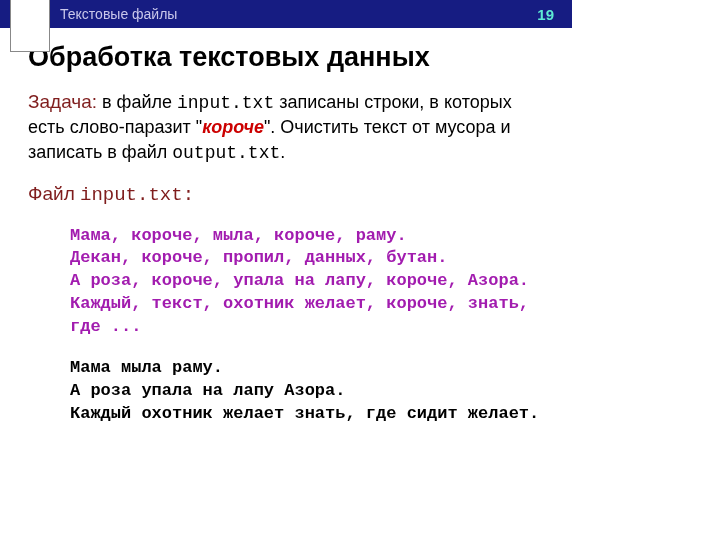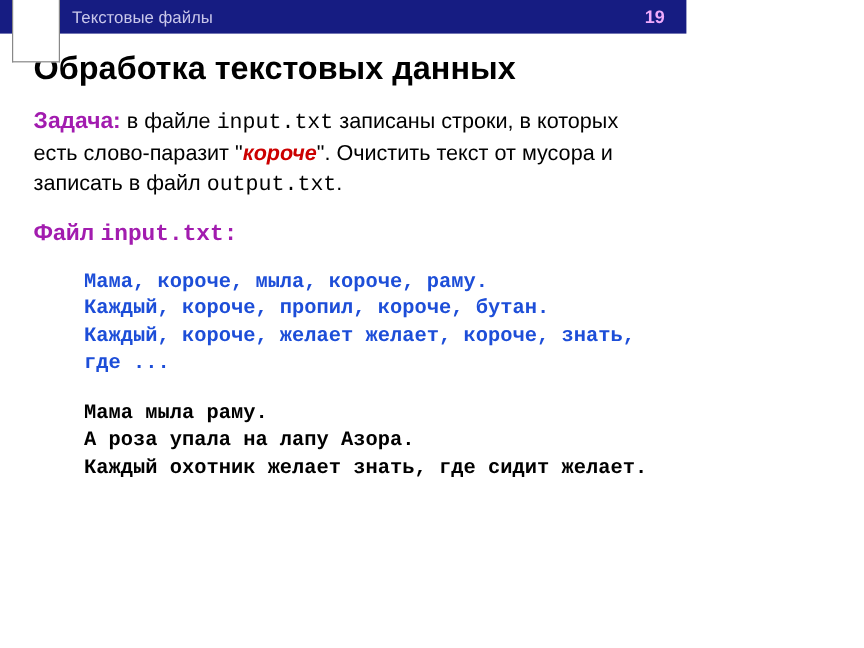--- a/index.html
+++ b/index.html
@@ -25,21 +25,21 @@
     align-items: center;
     justify-content: space-between;
     padding: 0 18px 0 60px;
     font-size: 14px;
   }
   .header-title {
     color: #c9c7ea;
     font-size: 14px;
   }
   .page-num {
-    color: #f0abfc;
+    color: #5eead4;
     font-weight: bold;
     font-size: 15px;
   }
   .tab-shape {
     position: absolute;
     left: 10px;
     top: 0;
     width: 40px;
     height: 52px;
     background: #ffffff;
@@ -56,22 +56,22 @@
     margin: 6px 0 16px 0;
     color: #000;
   }
   .para {
     font-size: 18px;
     line-height: 1.35;
     margin: 0 0 16px 0;
     color: #000;
   }
   .label-blue {
-    color: #a21caf;
-    font-weight: bold;
+    color: #7f1d1d;
+    font-weight: normal;
     font-size: 19px;
   }
   .mono {
     font-family: "Courier New", monospace;
     font-size: 19px;
   }
   .mono-inline {
     font-family: "Courier New", monospace;
   }
   .red-italic {
@@ -79,21 +79,21 @@
     font-style: italic;
     font-weight: bold;
   }
   .code-block {
     margin: 2px 0 18px 42px;
     font-family: "Courier New", monospace;
     font-size: 17px;
     line-height: 1.35;
   }
   .code-red {
-    color: #1d4ed8;
+    color: #a21caf;
     font-weight: bold;
   }
   .code-black {
     color: #000;
     font-weight: bold;
   }
 </style>
 </head>
 <body>
 
@@ -111,22 +111,23 @@
 
     <p class="para">
       <span class="label-blue">Задача:</span><span> в файле </span><span class="mono-inline">input.txt</span><span> записаны строки, в которых есть слово-паразит "</span><span class="red-italic">короче</span><span>". Очистить текст от мусора и записать в файл </span><span class="mono-inline">output.txt</span><span>.</span>
     </p>
 
     <p class="para">
       <span class="label-blue">Файл </span><span class="label-blue mono">input.txt</span><span class="label-blue mono">:</span>
     </p>
     <div class="code-block code-red">
       <div>Мама, короче, мыла, короче, раму.</div>
-      <div>Каждый, короче, пропил, короче, бутан.</div>
-      <div>Каждый, короче, желает желает, короче, знать, где ...</div>
+      <div>Декан, короче, пропил, данных, бутан.</div>
+      <div>А роза, короче, упала на лапу, короче, Азора.</div>
+      <div>Каждый, текст, охотник желает, короче, знать, где ...</div>
     </div>
 
     <div class="code-block code-black">
       <div>Мама мыла раму.</div>
       <div>А роза упала на лапу Азора.</div>
       <div>Каждый охотник желает знать, где сидит желает.</div>
     </div>
 
   </div>
 </div>

